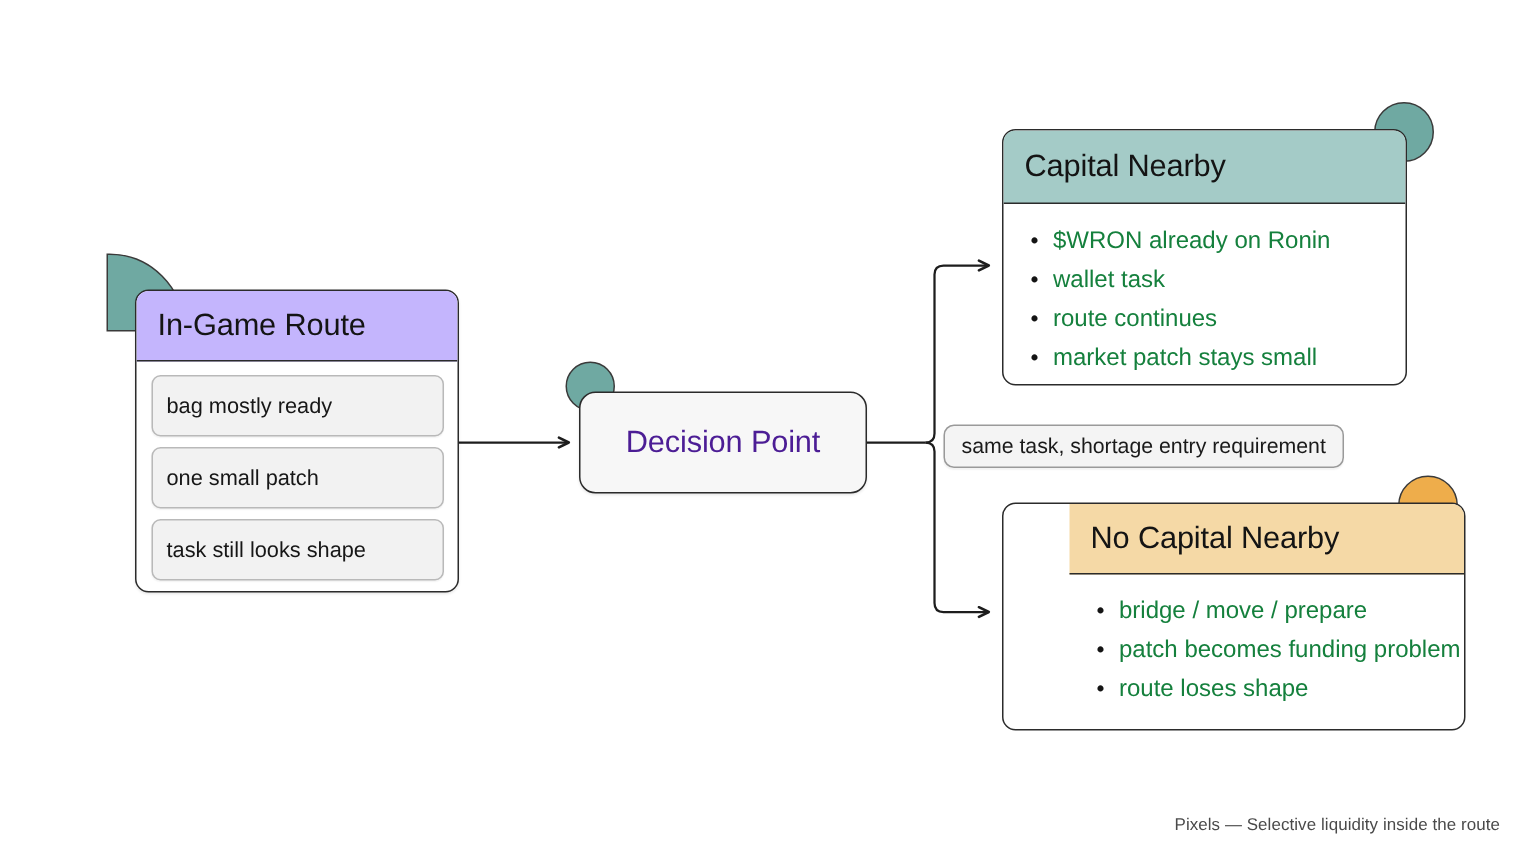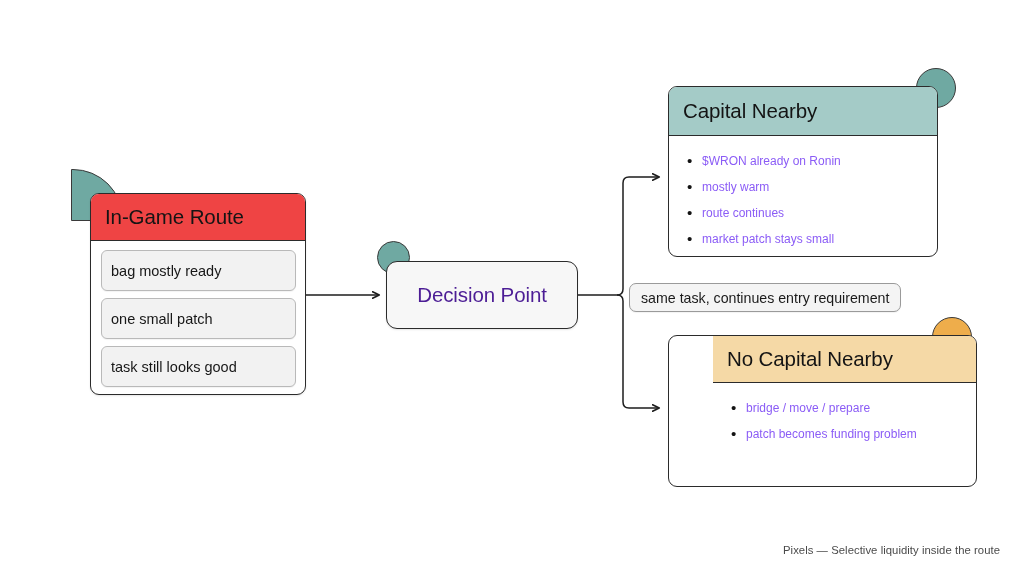--- a/index.html
+++ b/index.html
@@ -68,21 +68,21 @@
   
   #card-ingame {
     left: 90px;
     top: 193px;
     width: 216px;
     height: 202px;
     box-shadow: 0 1px 2px rgba(0,0,0,0.10);
   }
   #card-ingame .card-header {
     height: 47px;
-    background: #ef4444;
+    background: #c4b5fd;
   }
   #card-ingame .card-body {
     padding: 9px 9px 9px 10px;
   }
   .chip {
     box-sizing: border-box;
     height: 41px;
     border: 1.1px solid #b9b9b9;
     border-radius: 6px;
     background: #f2f2f2;
@@ -142,23 +142,23 @@
     background: #f5d9a6;
   }
 
   .bullets {
     list-style: none;
     margin: 0;
     padding: 2px 0 0 4px;
   }
   .bullets li {
     position: relative;
-    font-size: 12px;
+    font-size: 16px;
     line-height: 26px;
-    color: #8b5cf6;
+    color: #15803d;
     padding-left: 17px;
     white-space: nowrap;
   }
   .bullets li::before {
     content: "\2022";
     position: absolute;
     left: 2px;
     top: -0.5px;
     font-size: 15.2px;
     color: #141414;
@@ -224,47 +224,48 @@
 
   <div class="deco-circle" style="left:916px; top:68px; width:38px; height:38px; background:#6fa9a2;"></div>
 
   <div class="deco-circle" style="left:932px; top:317px; width:38px; height:38px; background:#eead4b;"></div>
 
   <div class="card" id="card-ingame">
     <div class="card-header">In-Game Route</div>
     <div class="card-body">
       <div class="chip">bag mostly ready</div>
       <div class="chip">one small patch</div>
-      <div class="chip">task still looks good</div>
+      <div class="chip">task still looks shape</div>
     </div>
   </div>
 
   <div class="card" id="card-decision">
     <span class="node-label">Decision Point</span>
   </div>
 
   <div class="card" id="card-capital">
     <div class="card-header">Capital Nearby</div>
     <div class="card-body">
       <ul class="bullets">
         <li>$WRON already on Ronin</li>
-        <li>mostly warm</li>
+        <li>wallet task</li>
         <li>route continues</li>
         <li>market patch stays small</li>
       </ul>
     </div>
   </div>
 
   <div class="card" id="card-nocapital">
     <div class="card-header">No Capital Nearby</div>
     <div class="card-body">
       <ul class="bullets">
         <li>bridge / move / prepare</li>
         <li>patch becomes funding problem</li>
+        <li>route loses shape</li>
       </ul>
     </div>
   </div>
 
-  <div id="edge-label">same task, continues entry requirement</div>
+  <div id="edge-label">same task, shortage entry requirement</div>
 
   <div id="caption">Pixels — Selective liquidity inside the route</div>
 
 </div>
 
 </body></html>

